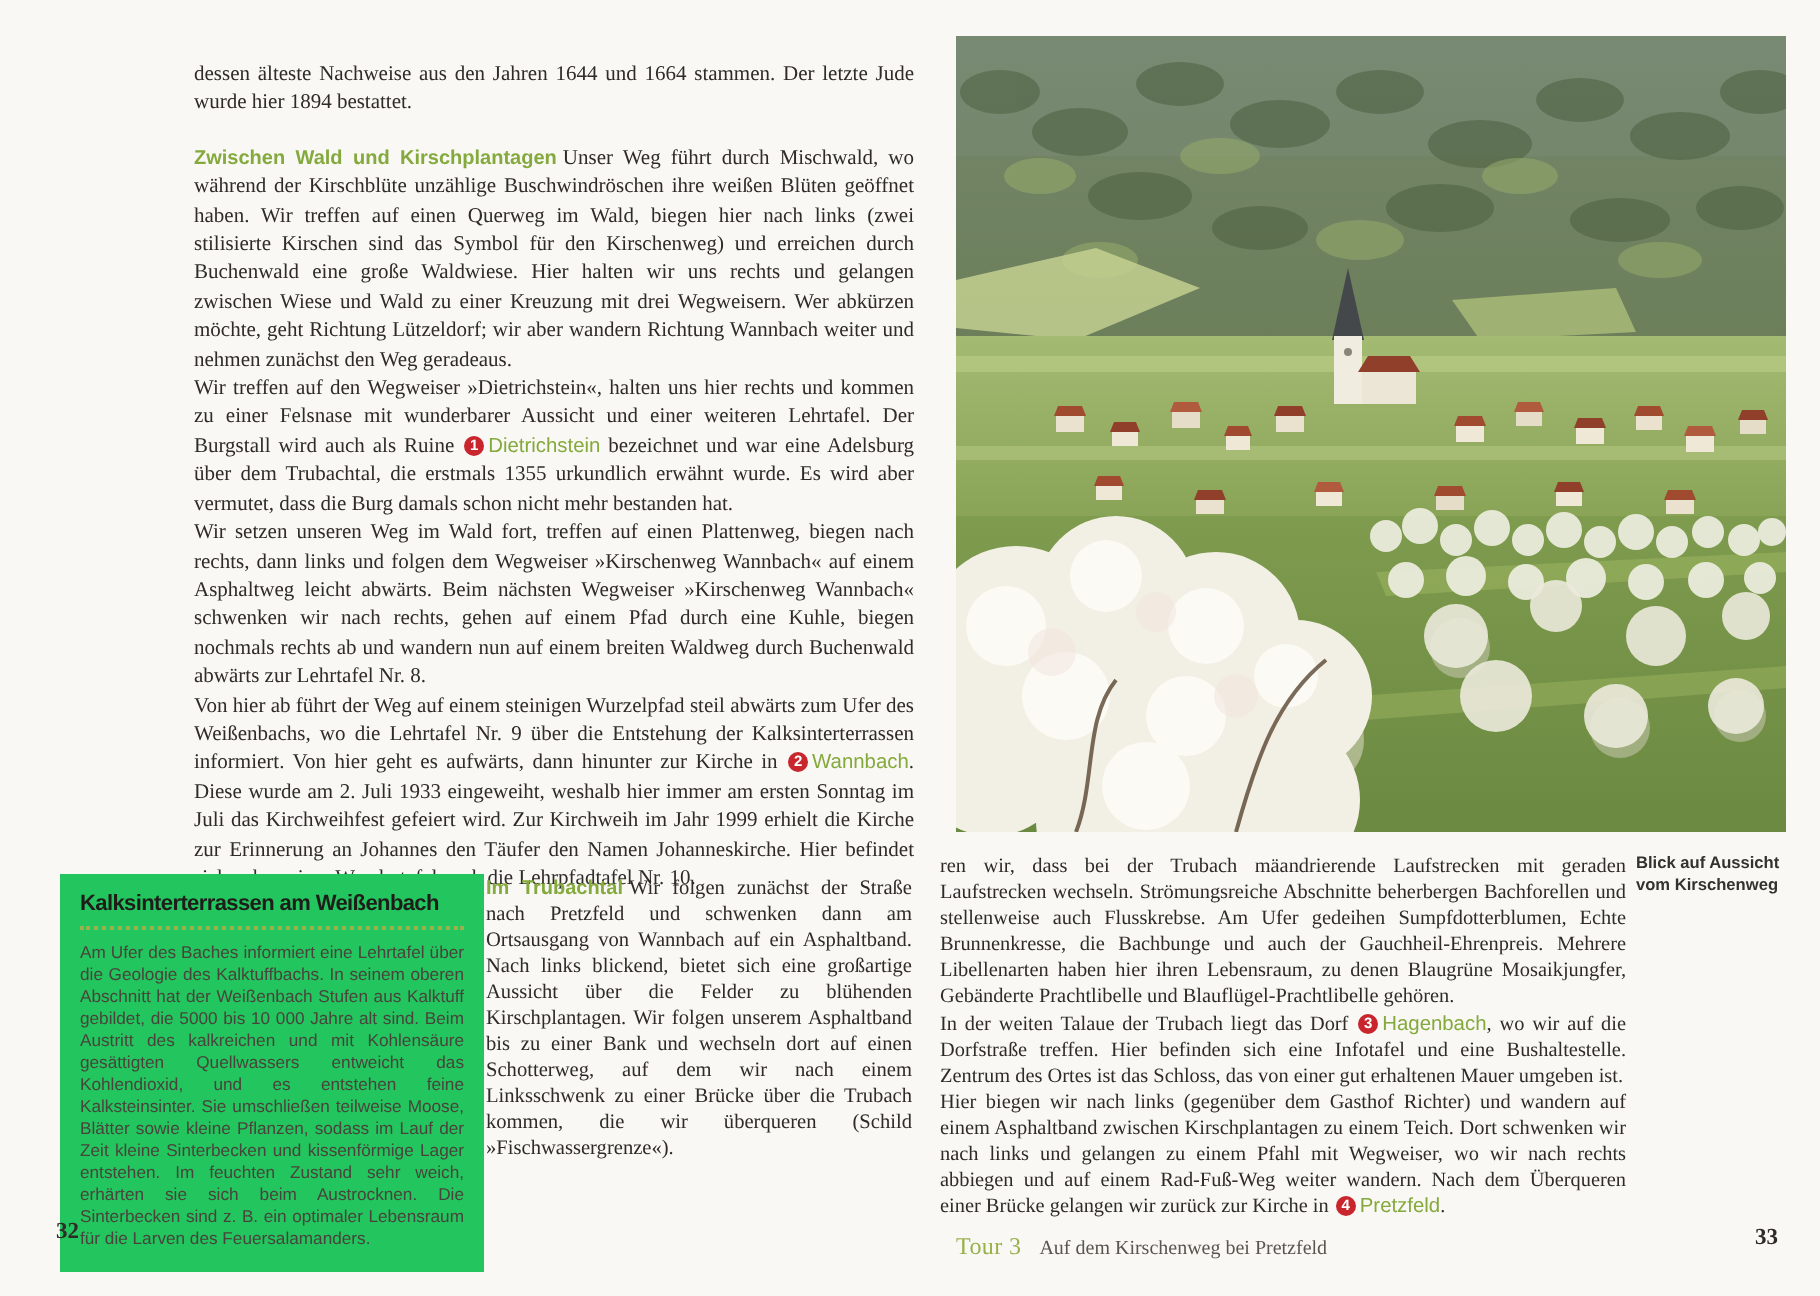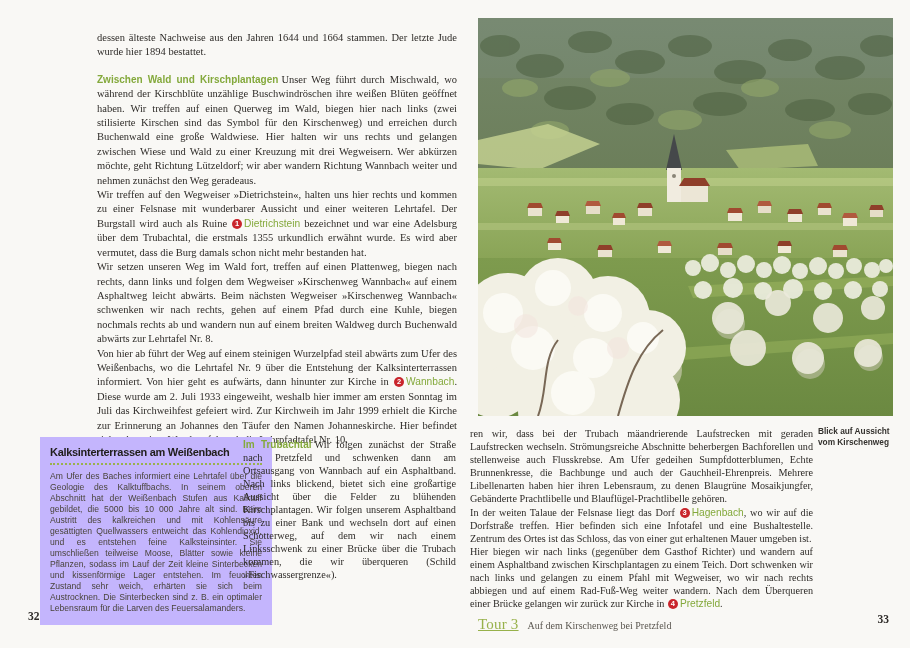--- a/index.html
+++ b/index.html
@@ -28,22 +28,22 @@
     font-weight:normal;font-size:10.2px;
   }
   .marker{
     display:inline-block;width:10px;height:10px;border-radius:50%;
     background:#c9252c;color:#ffffff;
     font-family:"Liberation Sans",sans-serif;font-size:7.5px;font-weight:bold;
     line-height:10px;text-align:center;vertical-align:1px;margin:0 2px 0 1px;
   }
 
   .infobox{
-    position:absolute;left:40px;top:437px;width:232px;box-sizing:border-box;
-    background:#c4b5fd;padding:9px 10px 11px 10px;
+    position:absolute;left:30px;top:437px;width:212px;box-sizing:border-box;
+    background:#22c55e;padding:9px 10px 11px 10px;
   }
   .infobox h3{
     margin:0;font-family:"Liberation Sans",sans-serif;
     font-size:11px;letter-spacing:-0.3px;color:#1f1d1a;white-space:nowrap;
   }
   .dots{height:3px;border-bottom:2px dotted #9ab14c;margin:2px 0 6px 0;}
   .infobox .ibody{
     font-family:"Liberation Sans",sans-serif;
     font-size:8.6px;line-height:11px;text-align:justify;color:#49443b;
   }
@@ -70,21 +70,21 @@
   .col-right{
     position:absolute;left:470px;top:427px;width:343px;
     font-size:10.2px;line-height:13.1px;text-align:justify;
   }
   .col-right p{margin:0;}
 
   .footer{
     position:absolute;left:478px;top:616px;width:390px;
     display:flex;align-items:baseline;
   }
-  .tour-label{color:#97b14a;font-size:15px;letter-spacing:0.2px;text-decoration:underline;}
+  .tour-label{color:#97b14a;font-size:12px;letter-spacing:0.2px;}
   .tour-title{font-size:10px;color:#5a564f;margin-left:9px;}
 </style>
 </head>
 <body>
 
 <div class="spread">
 
   <div class="col-main">
     <p>dessen älteste Nachweise aus den Jahren 1644 und 1664 stammen. Der letzte Jude wurde hier 1894 bestattet.</p>
 
@@ -323,21 +323,21 @@
       </g>
     </svg>
   </div>
 
   <div class="caption">Blick auf Aussicht vom Kirschenweg</div>
 
   <div class="col-right">
     <p>ren wir, dass bei der Trubach mäandrierende Laufstrecken mit geraden Laufstrecken wechseln. Strömungsreiche Abschnitte beherbergen Bachforellen und stellenweise auch Flusskrebse. Am Ufer gedeihen Sumpfdotterblumen, Echte Brunnenkresse, die Bachbunge und auch der Gauchheil-Ehrenpreis. Mehrere Libellenarten haben hier ihren Lebensraum, zu denen Blaugrüne Mosaikjungfer, Gebänderte Prachtlibelle und Blauflügel-Prachtlibelle gehören.</p>
 
     <p>
-      <span>In der weiten Talaue der Felsnase liegt das Dorf </span><span class="marker">3</span><span class="poi">Hagenbach</span><span>, wo wir auf die Dorfstraße treffen. Hier befinden sich eine Infotafel und eine Bushaltestelle. Zentrum des Ortes ist das Schloss, das von einer gut erhaltenen Mauer umgeben ist.</span>
+      <span>In der weiten Talaue der Trubach liegt das Dorf </span><span class="marker">3</span><span class="poi">Hagenbach</span><span>, wo wir auf die Dorfstraße treffen. Hier befinden sich eine Infotafel und eine Bushaltestelle. Zentrum des Ortes ist das Schloss, das von einer gut erhaltenen Mauer umgeben ist.</span>
     </p>
 
     <p>
       <span>Hier biegen wir nach links (gegenüber dem Gasthof Richter) und wandern auf einem Asphaltband zwischen Kirschplantagen zu einem Teich. Dort schwenken wir nach links und gelangen zu einem Pfahl mit Wegweiser, wo wir nach rechts abbiegen und auf einem Rad-Fuß-Weg weiter wandern. Nach dem Überqueren einer Brücke gelangen wir zurück zur Kirche in </span><span class="marker">4</span><span class="poi">Pretzfeld</span><span>.</span>
     </p>
   </div>
 
   <div class="footer">
     <span class="tour-label">Tour 3</span>
     <span class="tour-title">Auf dem Kirschenweg bei Pretzfeld</span>

